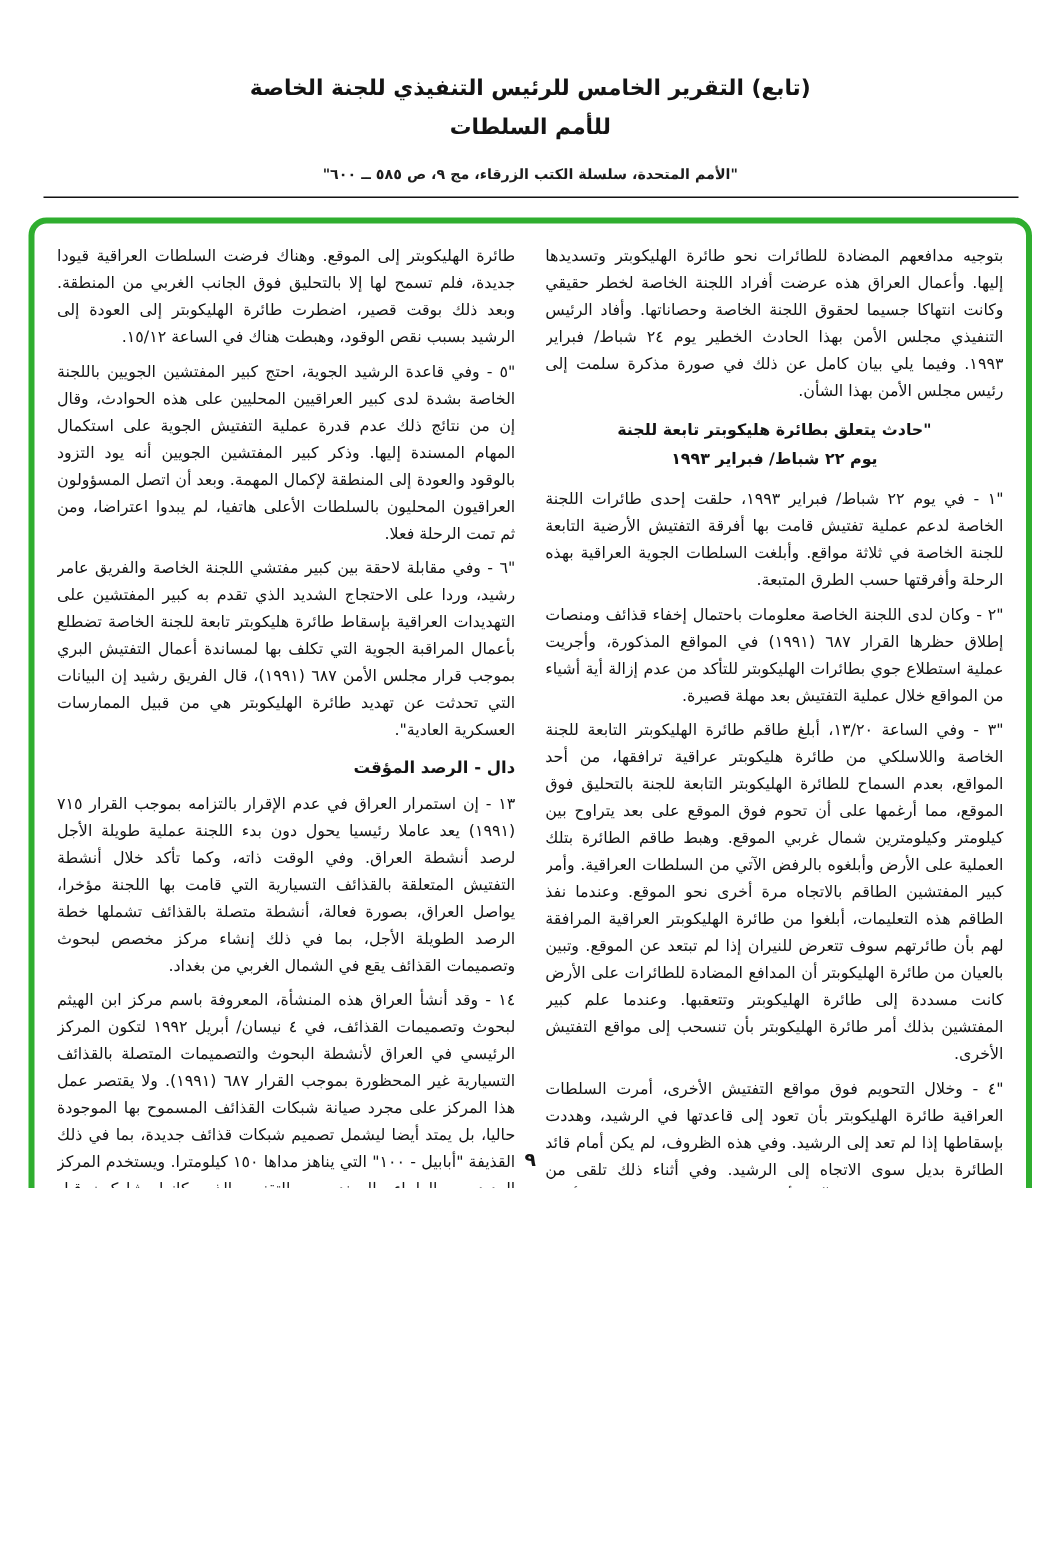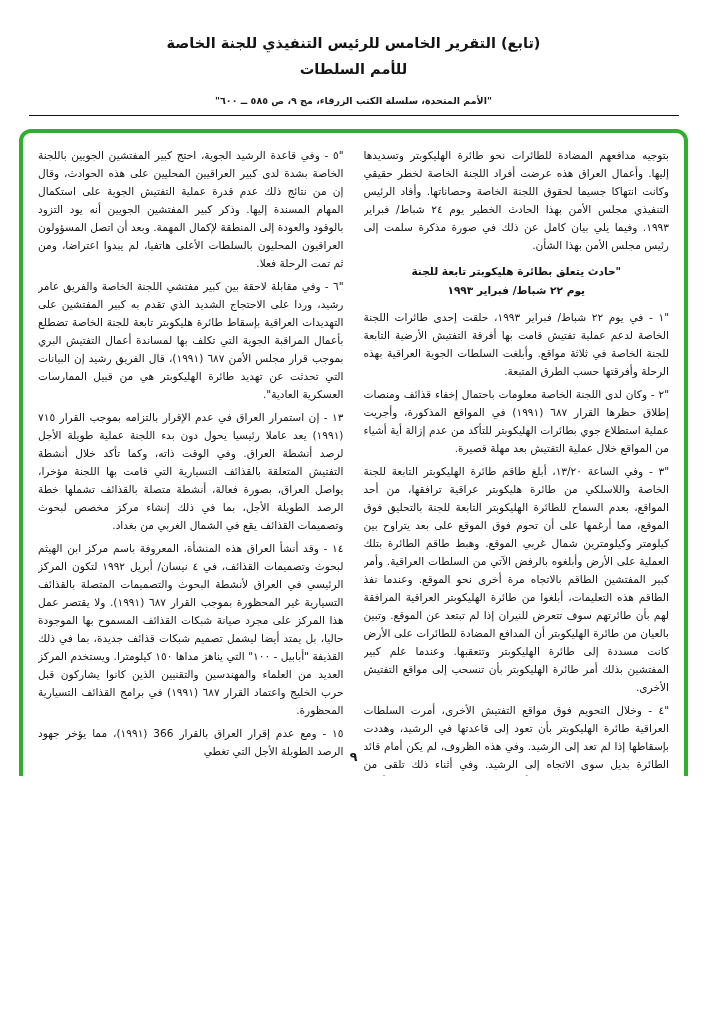--- a/index.html
+++ b/index.html
@@ -5,21 +5,21 @@
   * { margin: 0; padding: 0; box-sizing: border-box; }
   html, body { background: #ffffff; }
   body {
     font-family: "DejaVu Sans", sans-serif;
     color: #141414;
   }
   .page {
     position: relative;
     width: 707px;
     height: 776px;
-    margin: 0 auto;
+    margin: 16px auto;
     background: #ffffff;
     direction: rtl;
     overflow: hidden;
   }
   .header { padding-top: 30px; text-align: center; }
   .title-line {
     font-size: 14.5px;
     font-weight: bold;
     line-height: 1.8;
     letter-spacing: 0.2px;
@@ -103,22 +103,24 @@
         <p class="para">بتوجيه مدافعهم المضادة للطائرات نحو طائرة الهليكوبتر وتسديدها إليها. وأعمال العراق هذه عرضت أفراد اللجنة الخاصة لخطر حقيقي وكانت انتهاكا جسيما لحقوق اللجنة الخاصة وحصاناتها. وأفاد الرئيس التنفيذي مجلس الأمن بهذا الحادث الخطير يوم ٢٤ شباط/ فبراير ١٩٩٣. وفيما يلي بيان كامل عن ذلك في صورة مذكرة سلمت إلى رئيس مجلس الأمن بهذا الشأن.</p>
         <p class="incident-heading">"حادث يتعلق بطائرة هليكوبتر تابعة للجنة
 يوم ٢٢ شباط/ فبراير ١٩٩٣</p>
         <p class="para">"١ - في يوم ٢٢ شباط/ فبراير ١٩٩٣، حلقت إحدى طائرات اللجنة الخاصة لدعم عملية تفتيش قامت بها أفرقة التفتيش الأرضية التابعة للجنة الخاصة في ثلاثة مواقع. وأبلغت السلطات الجوية العراقية بهذه الرحلة وأفرقتها حسب الطرق المتبعة.</p>
         <p class="para">"٢ - وكان لدى اللجنة الخاصة معلومات باحتمال إخفاء قذائف ومنصات إطلاق حظرها القرار ٦٨٧ (١٩٩١) في المواقع المذكورة، وأجريت عملية استطلاع جوي بطائرات الهليكوبتر للتأكد من عدم إزالة أية أشياء من المواقع خلال عملية التفتيش بعد مهلة قصيرة.</p>
         <p class="para">"٣ - وفي الساعة ١٣/٢٠، أبلغ طاقم طائرة الهليكوبتر التابعة للجنة الخاصة واللاسلكي من طائرة هليكوبتر عراقية ترافقها، من أحد المواقع، بعدم السماح للطائرة الهليكوبتر التابعة للجنة بالتحليق فوق الموقع، مما أرغمها على أن تحوم فوق الموقع على بعد يتراوح بين كيلومتر وكيلومترين شمال غربي الموقع. وهبط طاقم الطائرة بتلك العملية على الأرض وأبلغوه بالرفض الآتي من السلطات العراقية. وأمر كبير المفتشين الطاقم بالاتجاه مرة أخرى نحو الموقع. وعندما نفذ الطاقم هذه التعليمات، أبلغوا من طائرة الهليكوبتر العراقية المرافقة لهم بأن طائرتهم سوف تتعرض للنيران إذا لم تبتعد عن الموقع. وتبين بالعيان من طائرة الهليكوبتر أن المدافع المضادة للطائرات على الأرض كانت مسددة إلى طائرة الهليكوبتر وتتعقبها. وعندما علم كبير المفتشين بذلك أمر طائرة الهليكوبتر بأن تنسحب إلى مواقع التفتيش الأخرى.</p>
         <p class="para">"٤ - وخلال التحويم فوق مواقع التفتيش الأخرى، أمرت السلطات العراقية طائرة الهليكوبتر بأن تعود إلى قاعدتها في الرشيد، وهددت بإسقاطها إذا لم تعد إلى الرشيد. وفي هذه الظروف، لم يكن أمام قائد الطائرة بديل سوى الاتجاه إلى الرشيد. وفي أثناء ذلك تلقى من السلطات العراقية إشعارا آخر بأن التفتيش الجوي على الموقع أصبح الآن ممكنا، واتجهت</p>
       </div>
 
       <div class="col">
+        <p class="para">طائرة الهليكوبتر إلى الموقع. وهناك فرضت السلطات العراقية قيودا جديدة، فلم تسمح لها إلا بالتحليق فوق الجانب الغربي من المنطقة. وبعد ذلك بوقت قصير، اضطرت طائرة الهليكوبتر إلى العودة إلى الرشيد بسبب نقص الوقود، وهبطت هناك في الساعة ١٥/١٢.</p>
         <p class="para">"٥ - وفي قاعدة الرشيد الجوية، احتج كبير المفتشين الجويين باللجنة الخاصة بشدة لدى كبير العراقيين المحليين على هذه الحوادث، وقال إن من نتائج ذلك عدم قدرة عملية التفتيش الجوية على استكمال المهام المسندة إليها. وذكر كبير المفتشين الجويين أنه يود التزود بالوقود والعودة إلى المنطقة لإكمال المهمة. وبعد أن اتصل المسؤولون العراقيون المحليون بالسلطات الأعلى هاتفيا، لم يبدوا اعتراضا، ومن ثم تمت الرحلة فعلا.</p>
         <p class="para">"٦ - وفي مقابلة لاحقة بين كبير مفتشي اللجنة الخاصة والفريق عامر رشيد، وردا على الاحتجاج الشديد الذي تقدم به كبير المفتشين على التهديدات العراقية بإسقاط طائرة هليكوبتر تابعة للجنة الخاصة تضطلع بأعمال المراقبة الجوية التي تكلف بها لمساندة أعمال التفتيش البري بموجب قرار مجلس الأمن ٦٨٧ (١٩٩١)، قال الفريق رشيد إن البيانات التي تحدثت عن تهديد طائرة الهليكوبتر هي من قبيل الممارسات العسكرية العادية".</p>
+        <p class="section-heading">دال - الرصد المؤقت</p>
         <p class="para">١٣ - إن استمرار العراق في عدم الإقرار بالتزامه بموجب القرار ٧١٥ (١٩٩١) يعد عاملا رئيسيا يحول دون بدء اللجنة عملية طويلة الأجل لرصد أنشطة العراق. وفي الوقت ذاته، وكما تأكد خلال أنشطة التفتيش المتعلقة بالقذائف التسيارية التي قامت بها اللجنة مؤخرا، يواصل العراق، بصورة فعالة، أنشطة متصلة بالقذائف تشملها خطة الرصد الطويلة الأجل، بما في ذلك إنشاء مركز مخصص لبحوث وتصميمات القذائف يقع في الشمال الغربي من بغداد.</p>
         <p class="para">١٤ - وقد أنشأ العراق هذه المنشأة، المعروفة باسم مركز ابن الهيثم لبحوث وتصميمات القذائف، في ٤ نيسان/ أبريل ١٩٩٢ لتكون المركز الرئيسي في العراق لأنشطة البحوث والتصميمات المتصلة بالقذائف التسيارية غير المحظورة بموجب القرار ٦٨٧ (١٩٩١). ولا يقتصر عمل هذا المركز على مجرد صيانة شبكات القذائف المسموح بها الموجودة حاليا، بل يمتد أيضا ليشمل تصميم شبكات قذائف جديدة، بما في ذلك القذيفة "أبابيل - ١٠٠" التي يناهز مداها ١٥٠ كيلومترا. ويستخدم المركز العديد من العلماء والمهندسين والتقنيين الذين كانوا يشاركون قبل حرب الخليج واعتماد القرار ٦٨٧ (١٩٩١) في برامج القذائف التسيارية المحظورة.</p>
         <p class="para">١٥ - ومع عدم إقرار العراق بالقرار 366 (١٩٩١)، مما يؤخر جهود الرصد الطويلة الأجل التي تغطي</p>
       </div>
 
     </div>
   </div>
 
   <div class="page-number">٩</div>
 

